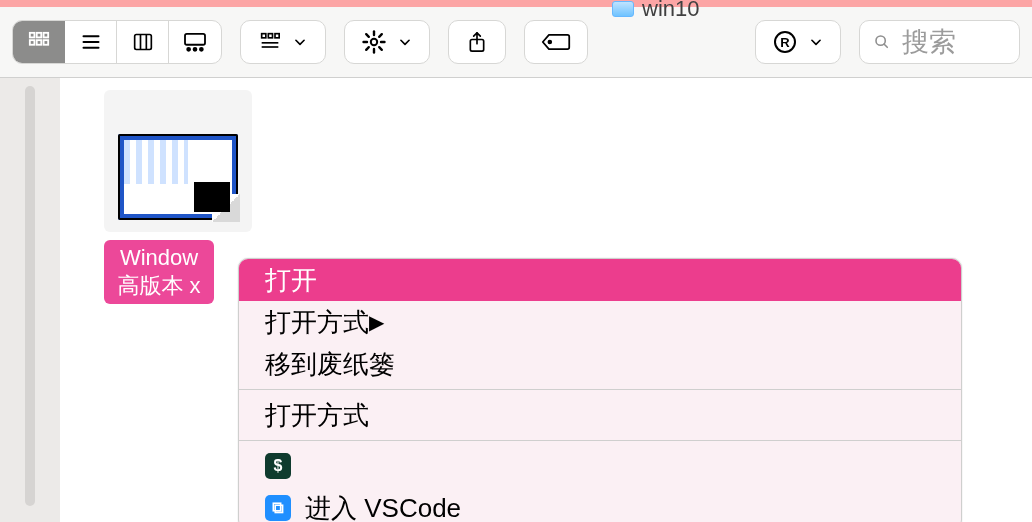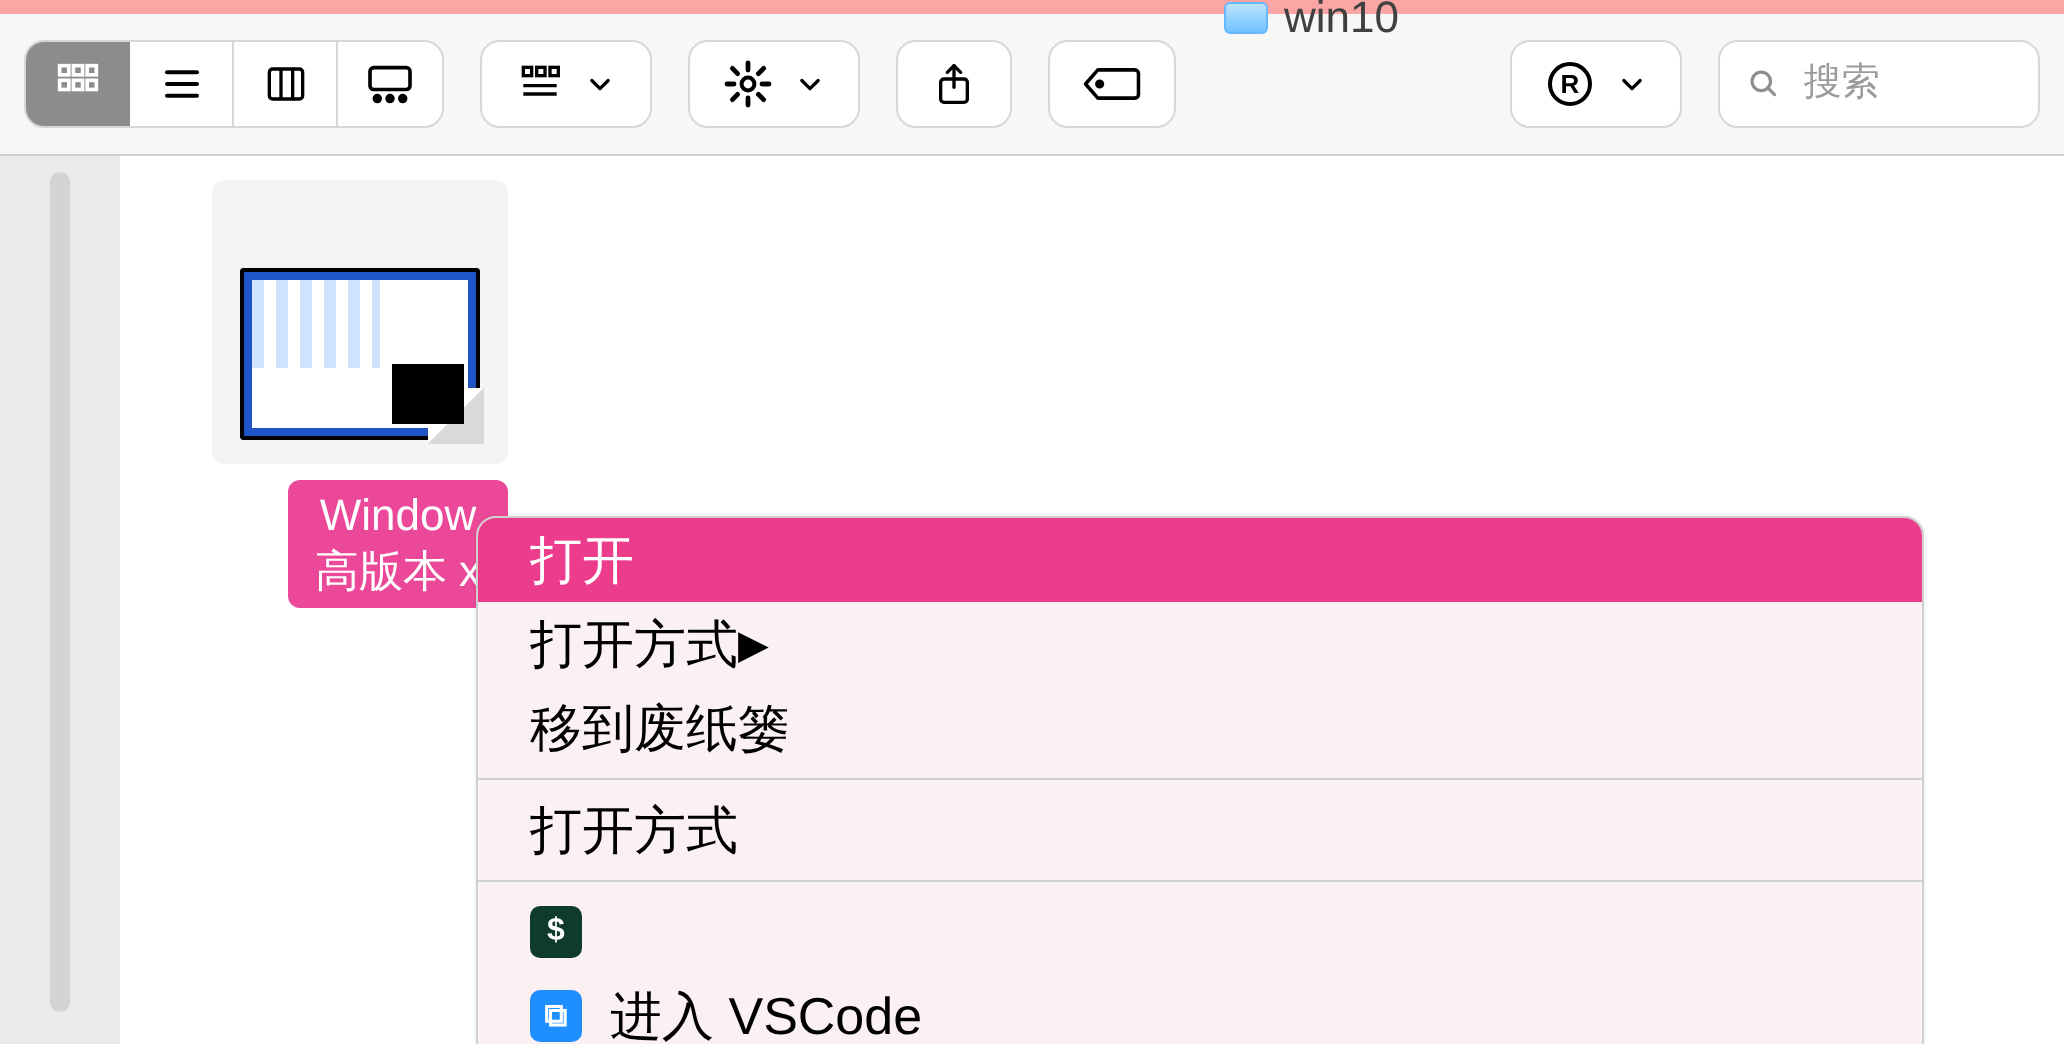--- a/index.html
+++ b/index.html
@@ -61,21 +61,21 @@
     color:var(--icon);
   }
   .btn.wide{min-width:86px}
   .btn .chev{margin-left:6px;}
   .search{
     flex:1;display:flex;align-items:center;gap:10px;
     background:#fff;border:1px solid var(--btn-border);border-radius:var(--btn-radius);
     height:44px;padding:0 14px;min-width:140px;
   }
   .search input{
-    border:none;outline:none;background:transparent;font-size:19px;width:100%;
+    border:none;outline:none;background:transparent;font-size:27px;width:100%;
     color:#333;
   }
   .search input::placeholder{color:var(--placeholder)}
   .spacer{flex:1}
 
   
   .content-wrap{
     position:absolute;left:0;top:78px;right:0;bottom:0;
     display:flex;
   }
@@ -85,21 +85,21 @@
   .gutter .handle{
     width:10px;height:420px;border-radius:6px;background:#d6d4d2;
   }
   .canvas{
     flex:1;background:#ffffff;position:relative;
   }
 
   
   .file{
     position:absolute;left:44px;top:12px;width:150px;
-    display:flex;flex-direction:column;align-items:flex-end;
+    display:flex;flex-direction:column;align-items:flex-start;
   }
   .thumb{
     width:148px;height:142px;background:#f4f4f4;border-radius:6px;
     display:flex;align-items:flex-end;justify-content:center;padding:12px;
   }
   .win-icon{
     width:120px;height:86px;background:#1f55c7;border-radius:2px;
     position:relative;box-shadow:0 0 0 2px #000 inset;
   }
   .win-icon::before{

